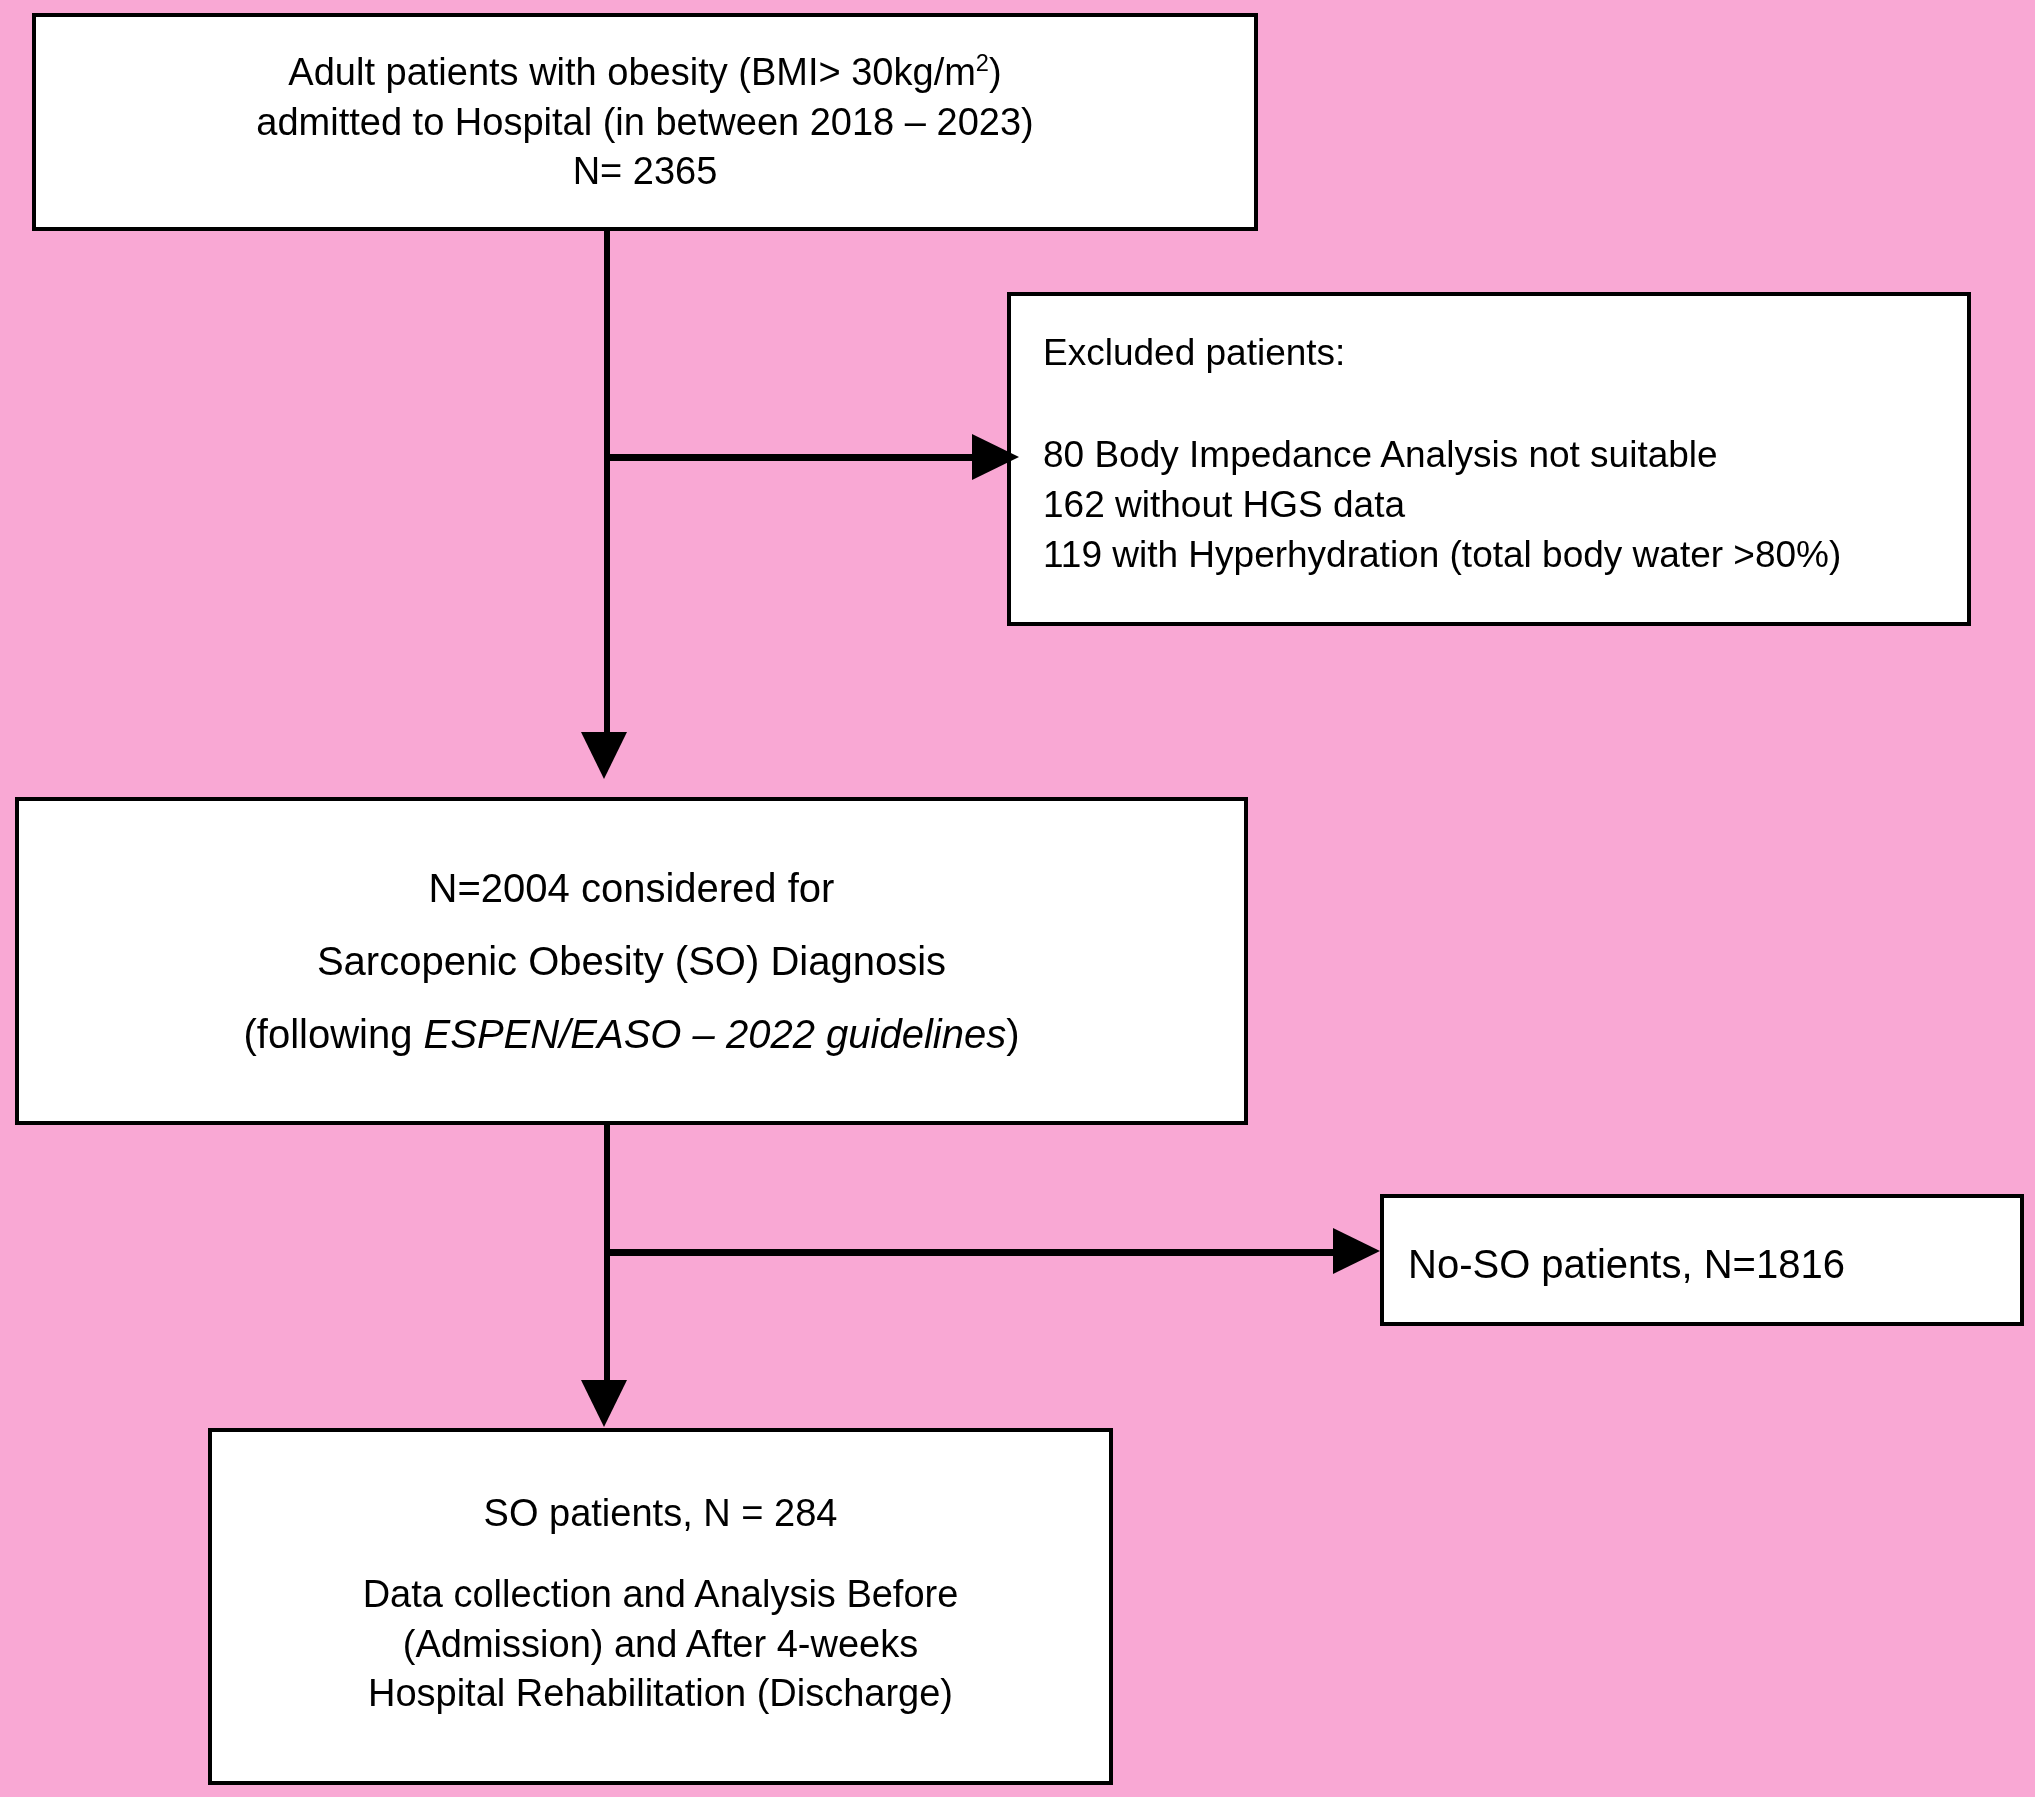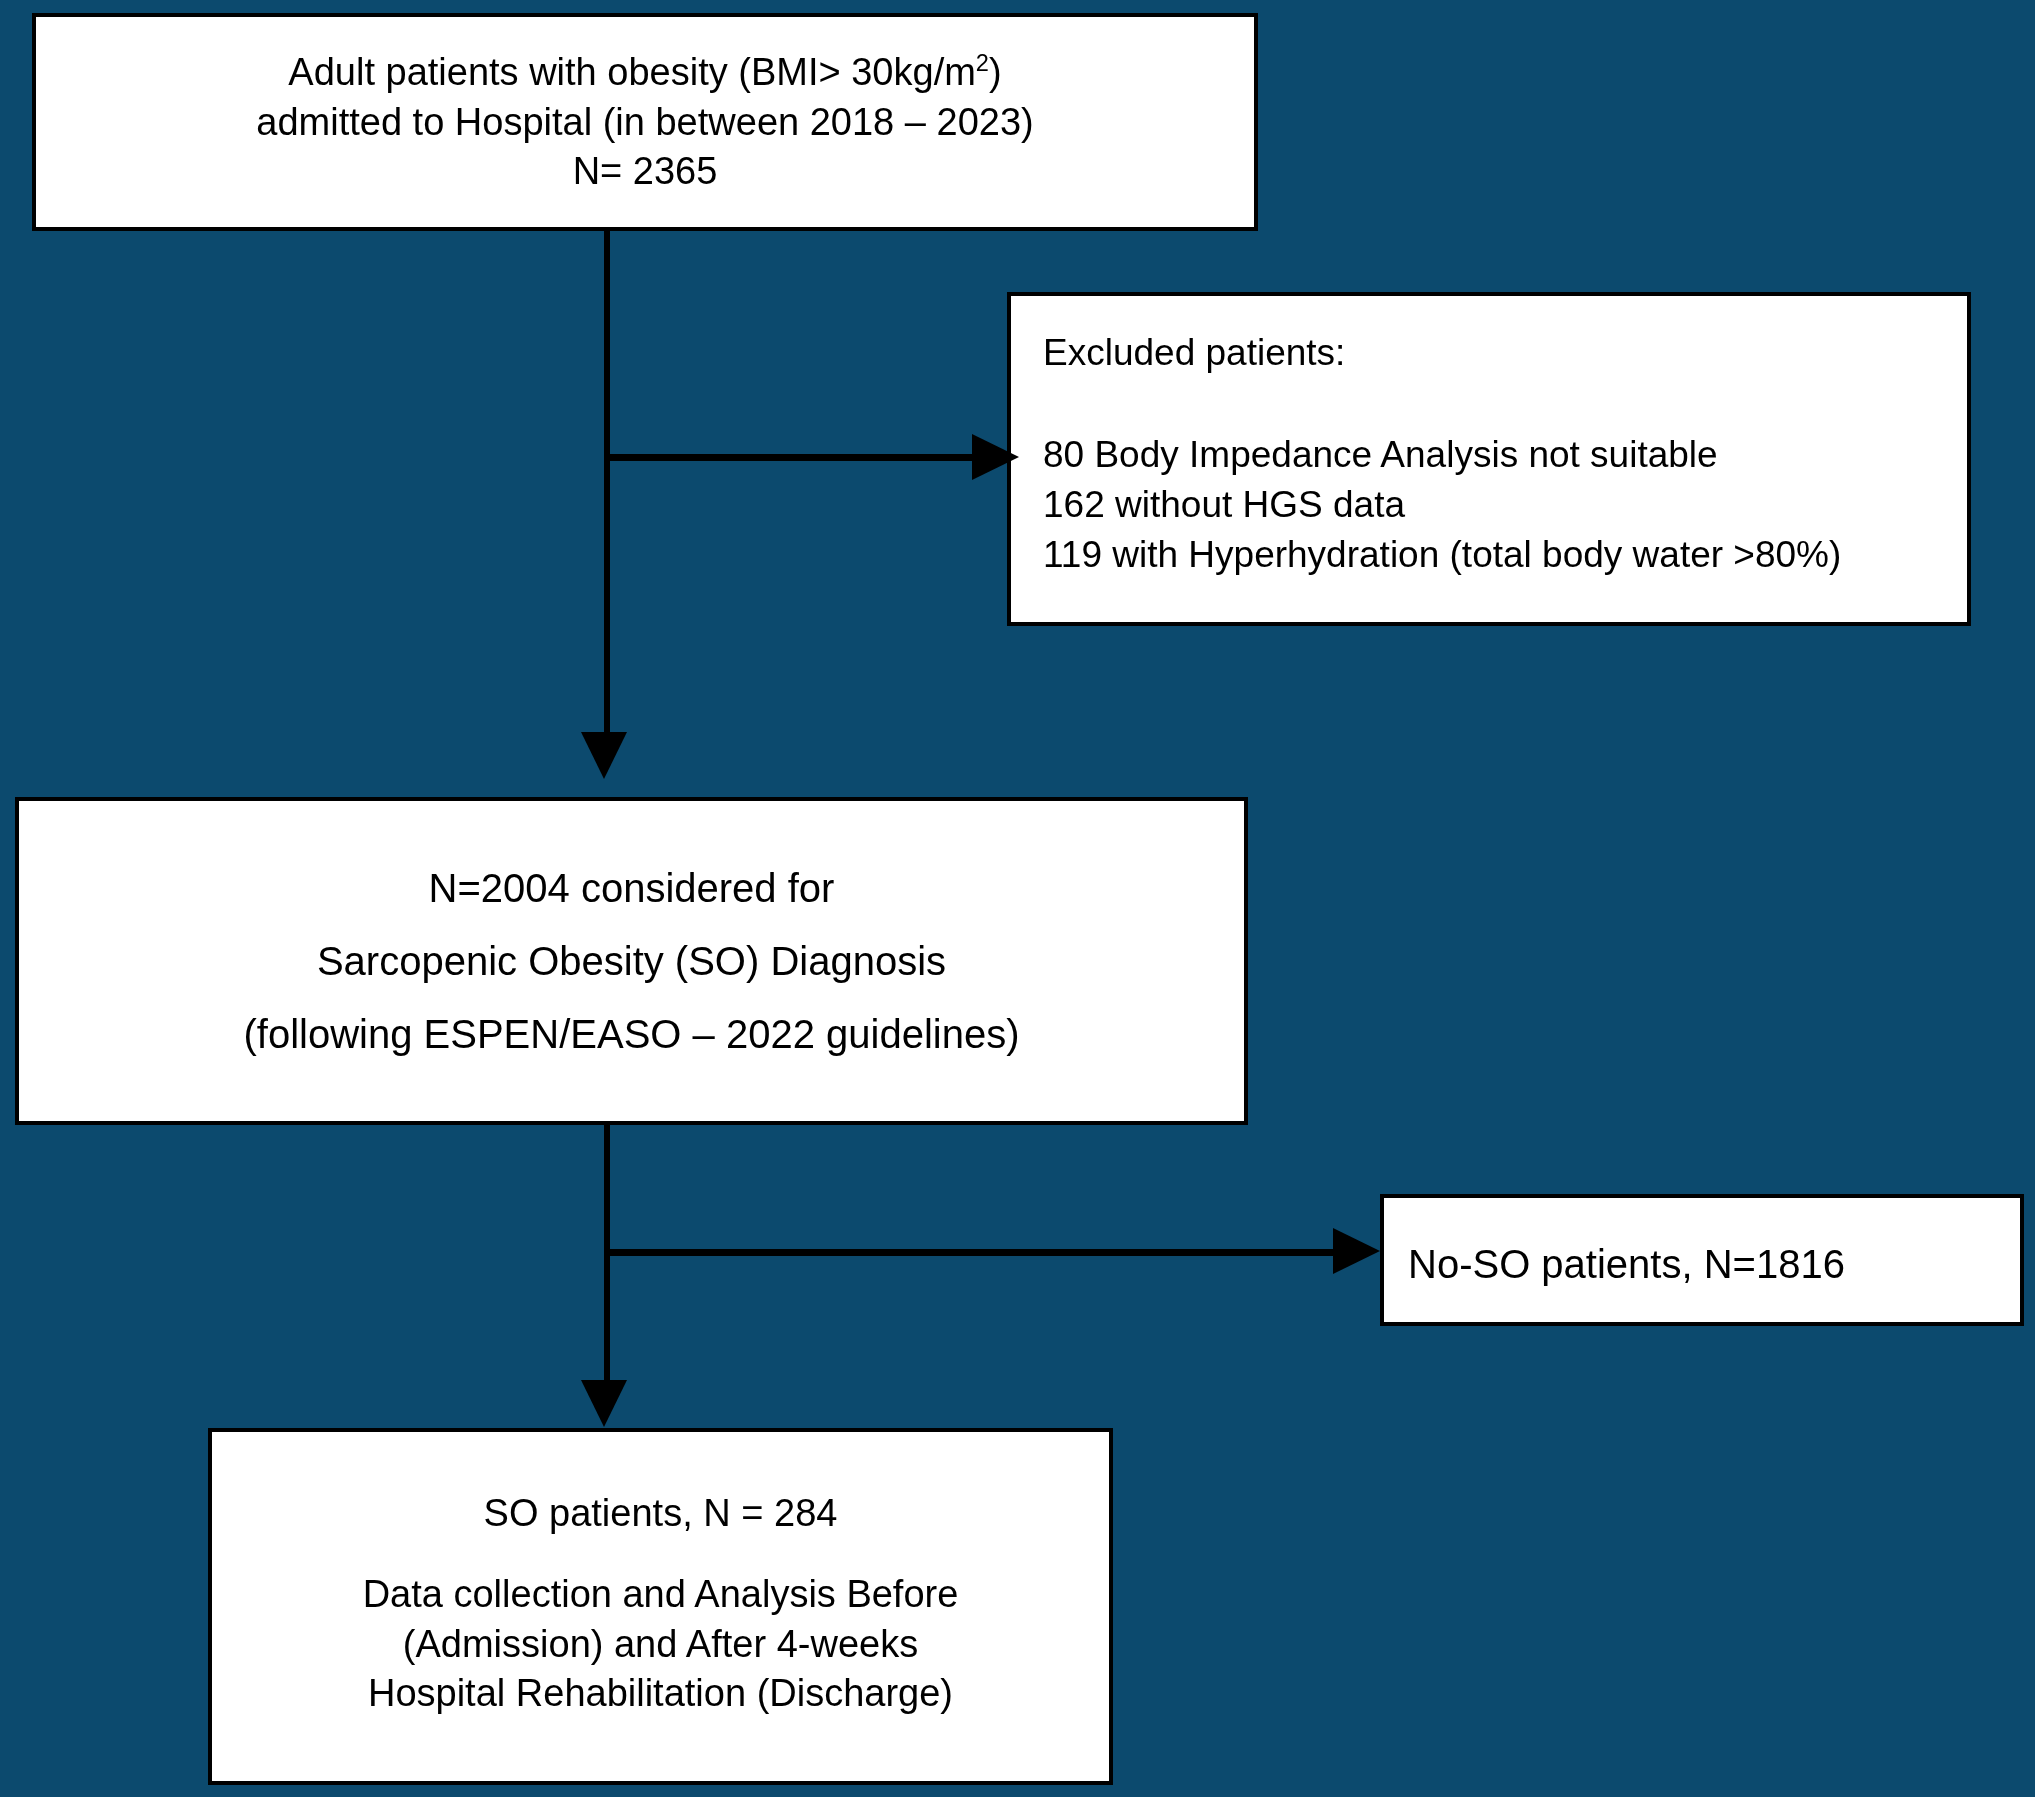--- a/index.html
+++ b/index.html
@@ -4,21 +4,21 @@
 <style>
   html, body {
     margin: 0;
     padding: 0;
     background: #ffffff;
   }
   #canvas {
     position: relative;
     width: 2035px;
     height: 1797px;
-    background: #0c4a6e;
+    background: #f9a8d4;
     font-family: "Liberation Sans", sans-serif;
     color: #000000;
     overflow: hidden;
   }
   .box {
     position: absolute;
     box-sizing: border-box;
     border: 4.3px solid #000000;
     background: #ffffff;
     display: flex;
@@ -73,21 +73,21 @@
     top: 797px;
     width: 1233px;
     height: 328px;
     padding: 8px 12px;
   }
   #box-considered .box-line {
     font-size: 40px;
     line-height: 1.0;
     margin: 16.4px 0;
   }
-  #box-considered .em { }
+  #box-considered .em { font-style: italic; }
 
   
   #box-noso {
     left: 1380px;
     top: 1194px;
     width: 644px;
     height: 132px;
     padding: 8px 0 0 24px;
     justify-content: center;
   }

